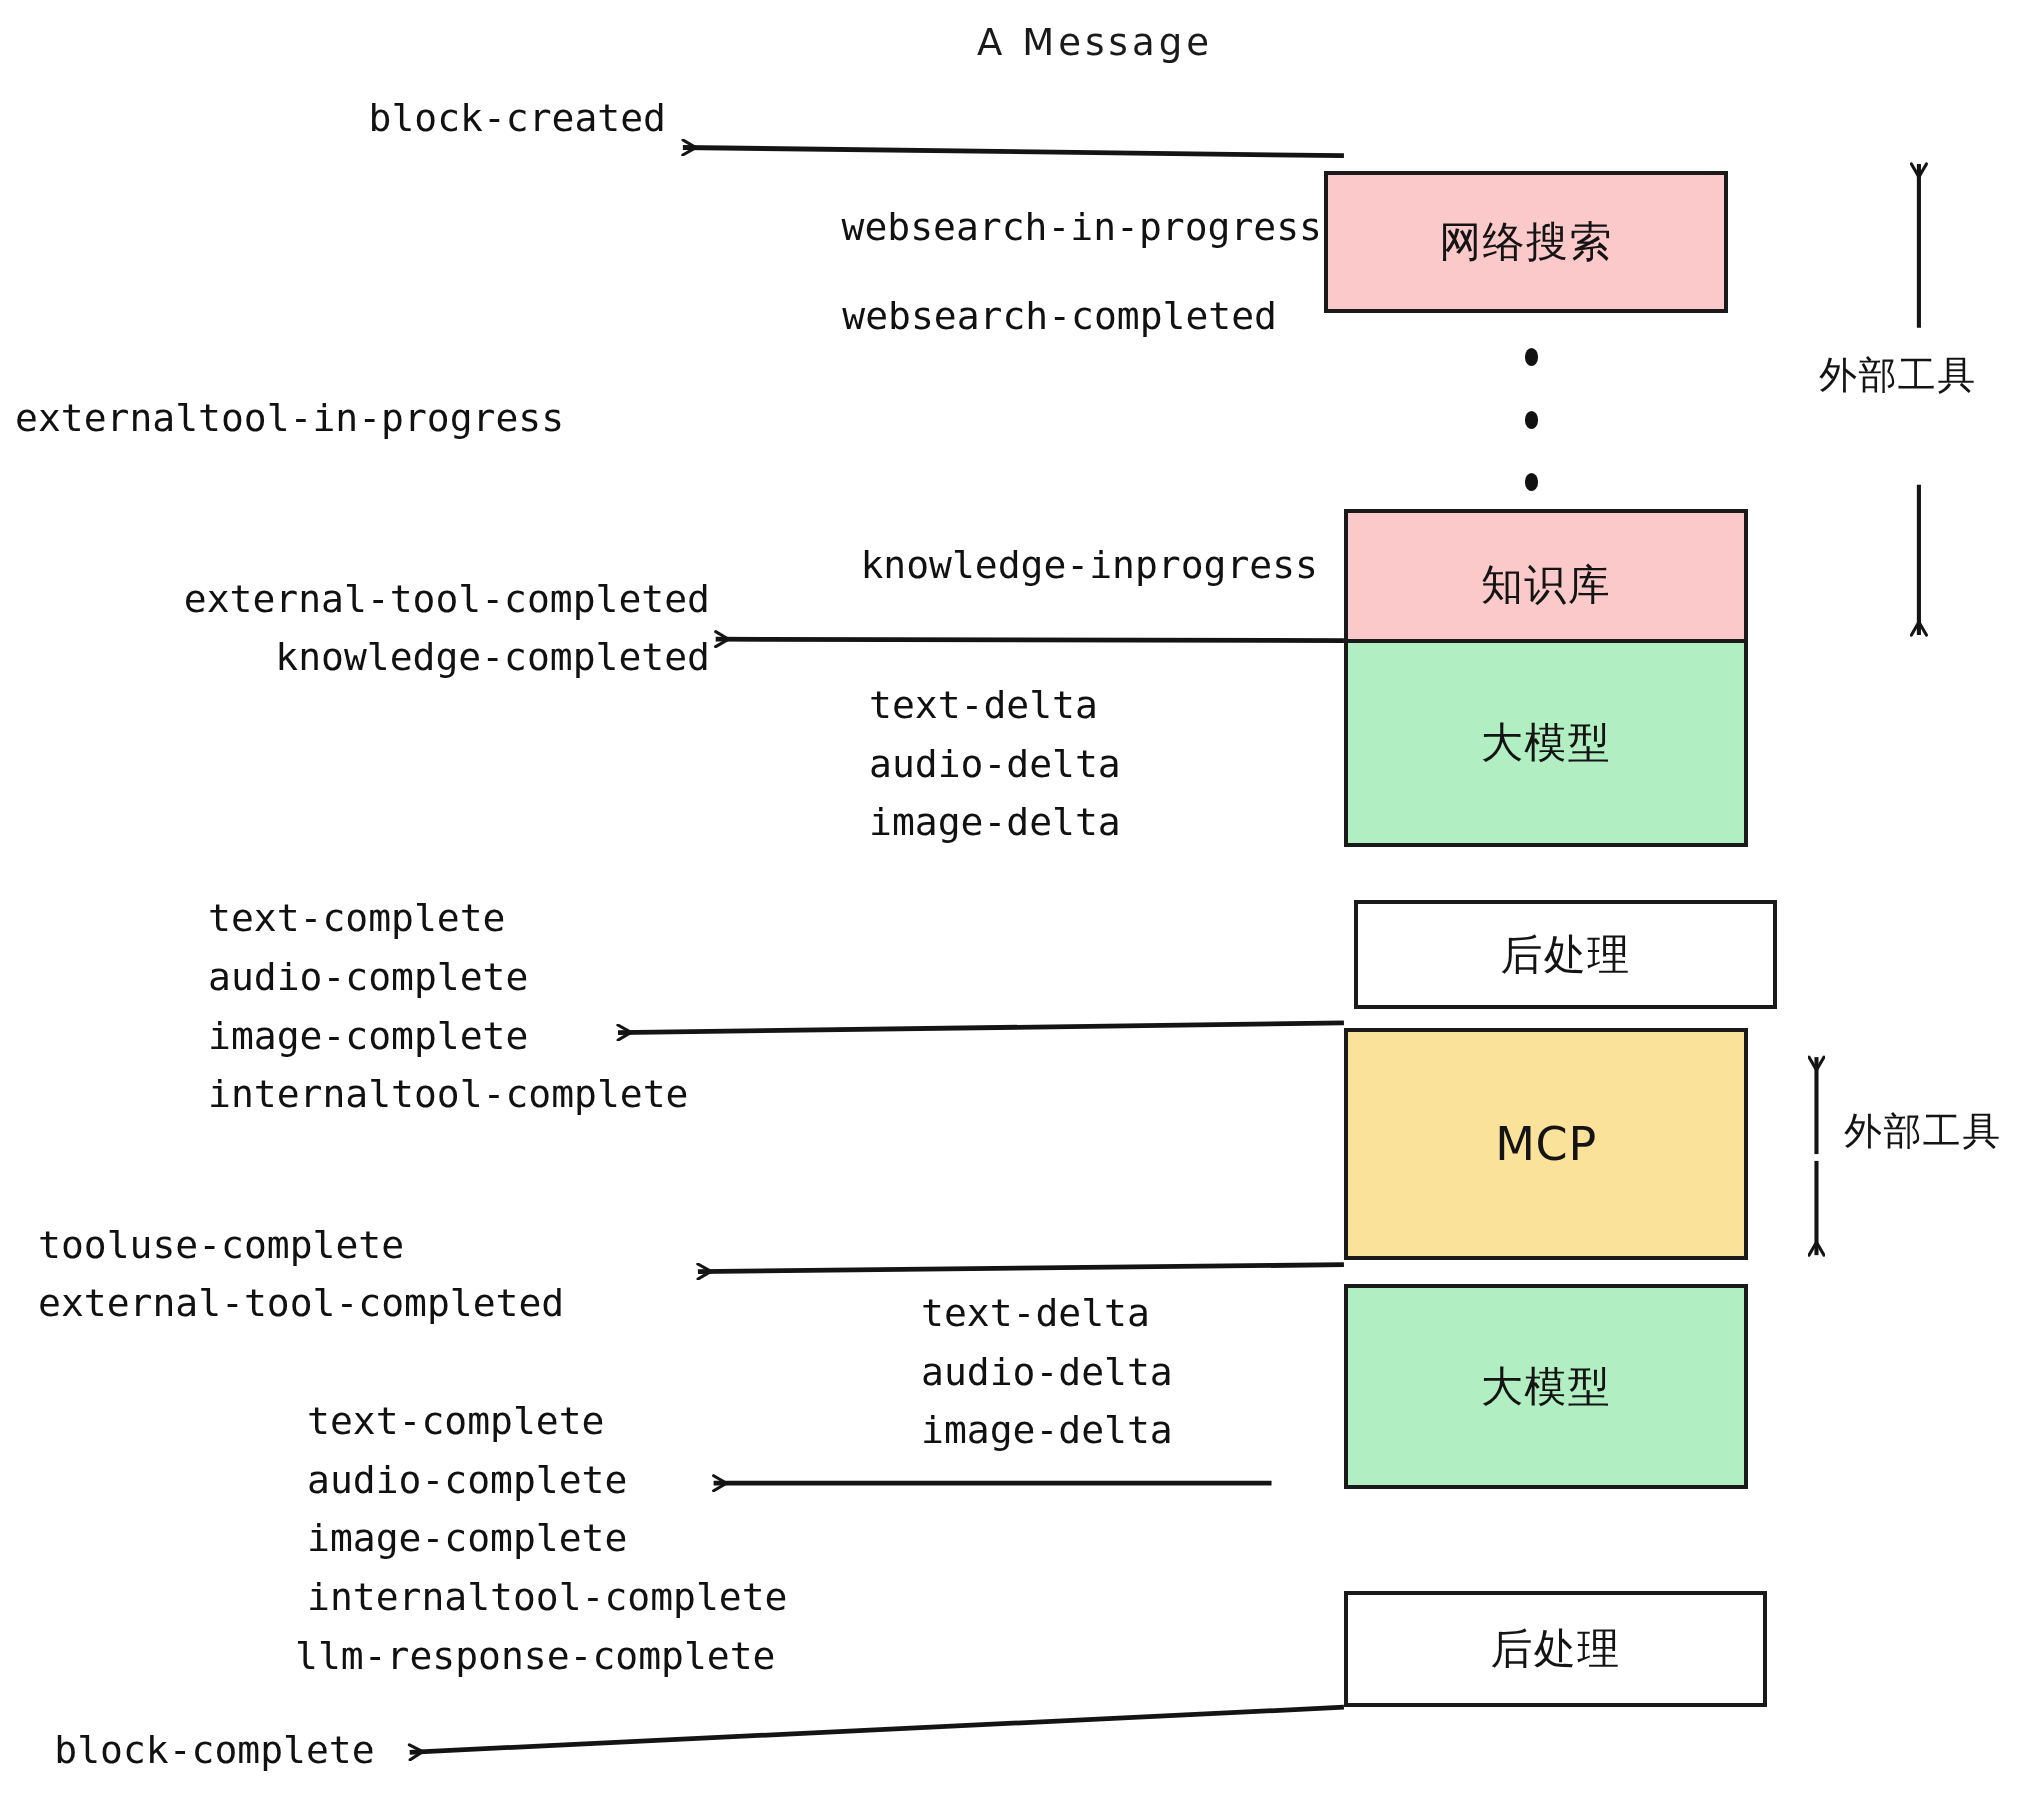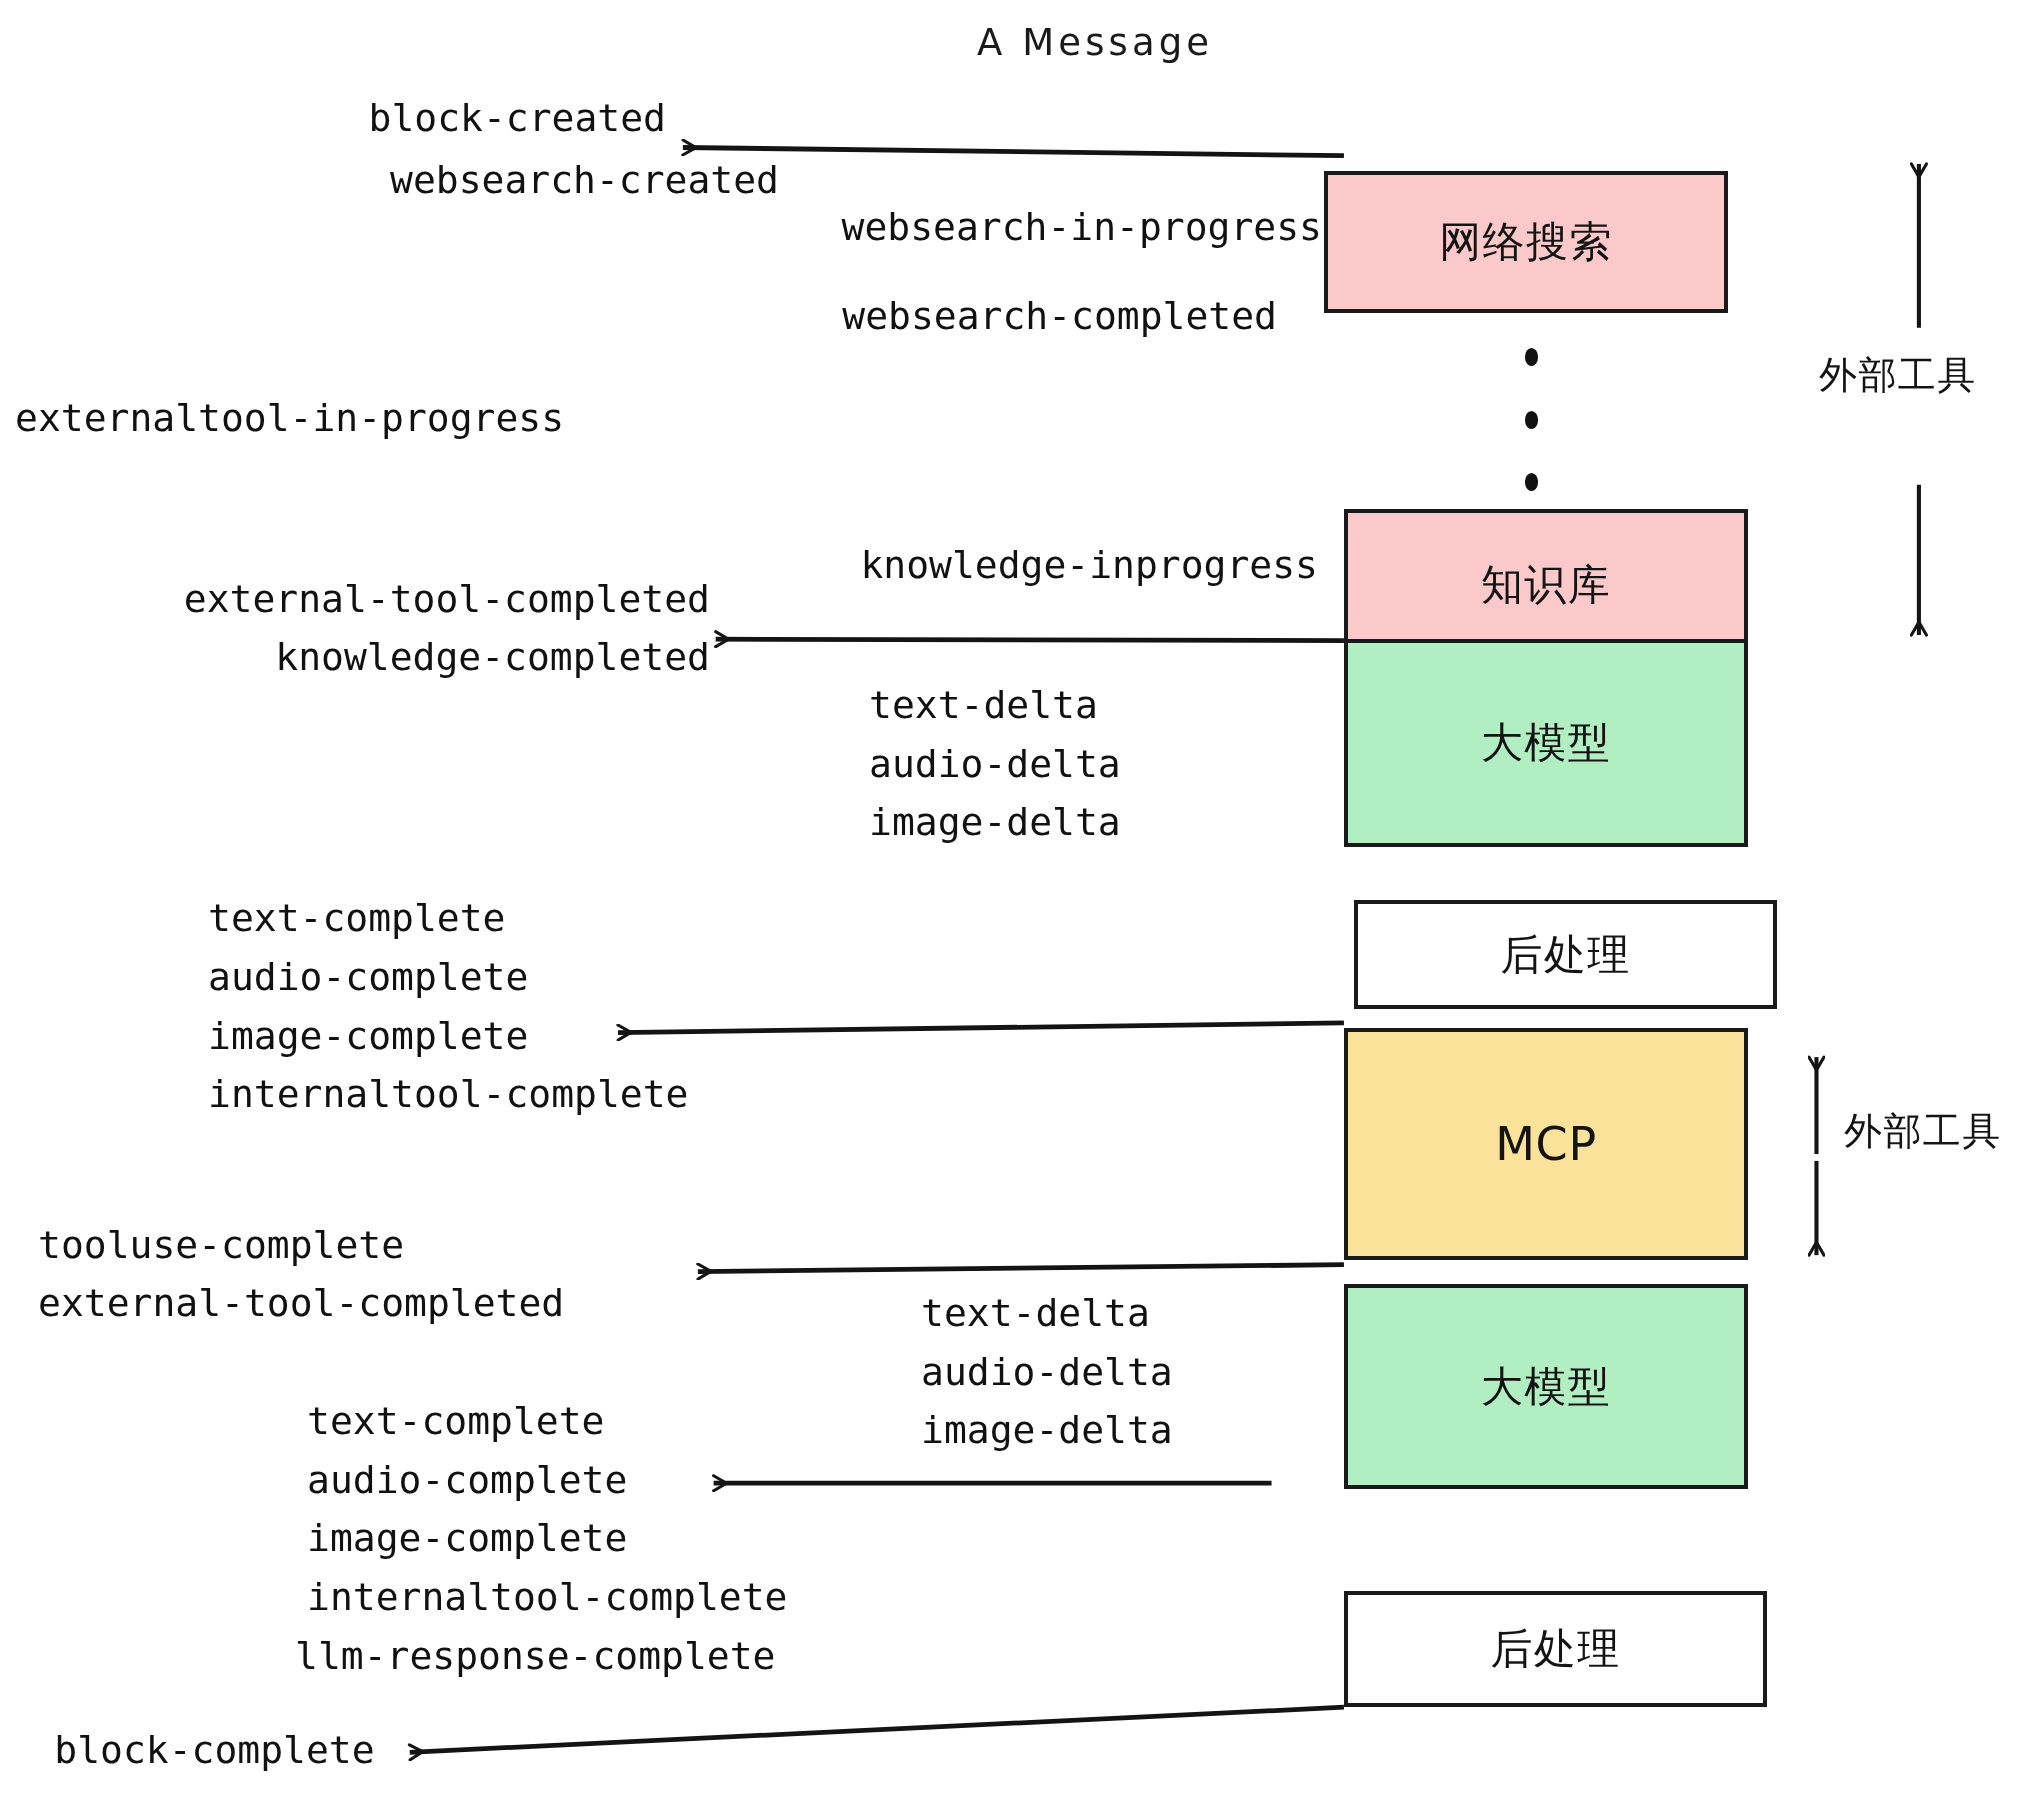--- a/index.html
+++ b/index.html
@@ -113,21 +113,20 @@
     <line x1="2810" y1="480" x2="2810" y2="240" stroke="#141414" stroke-width="6" marker-end="url(#ah)"></line>
     <line x1="2810" y1="710" x2="2810" y2="930" stroke="#141414" stroke-width="6" marker-end="url(#ah)"></line>
 
     <line x1="2660" y1="1690" x2="2660" y2="1548" stroke="#141414" stroke-width="6" marker-end="url(#ah)"></line>
     <line x1="2660" y1="1700" x2="2660" y2="1838" stroke="#141414" stroke-width="6" marker-end="url(#ah)"></line>
   </svg>
 
   <div class="title" style="left:977px; top:20.5px;">A Message</div>
 
   <div class="evt right" style="left:666px; top:96px;">block-created</div>
-  <div class="evt right" style="left:779px; top:158px;">websearch-created</div>
   <div class="evt right" style="left:1322px; top:205px;">websearch-in-progress</div>
   <div class="evt right" style="left:1277px; top:294px;">websearch-completed</div>
   <div class="evt" style="left:15px; top:396px;">externaltool-in-progress</div>
 
   <div class="evt right" style="left:1318px; top:543px;">knowledge-inprogress</div>
   <div class="evt right" style="left:710px; top:577px;">external-tool-completed</div>
   <div class="evt right" style="left:710px; top:635px;">knowledge-completed</div>
 
   <div class="evt" style="left:869px; top:683px;">text-delta</div>
   <div class="evt" style="left:869px; top:742px;">audio-delta</div>

